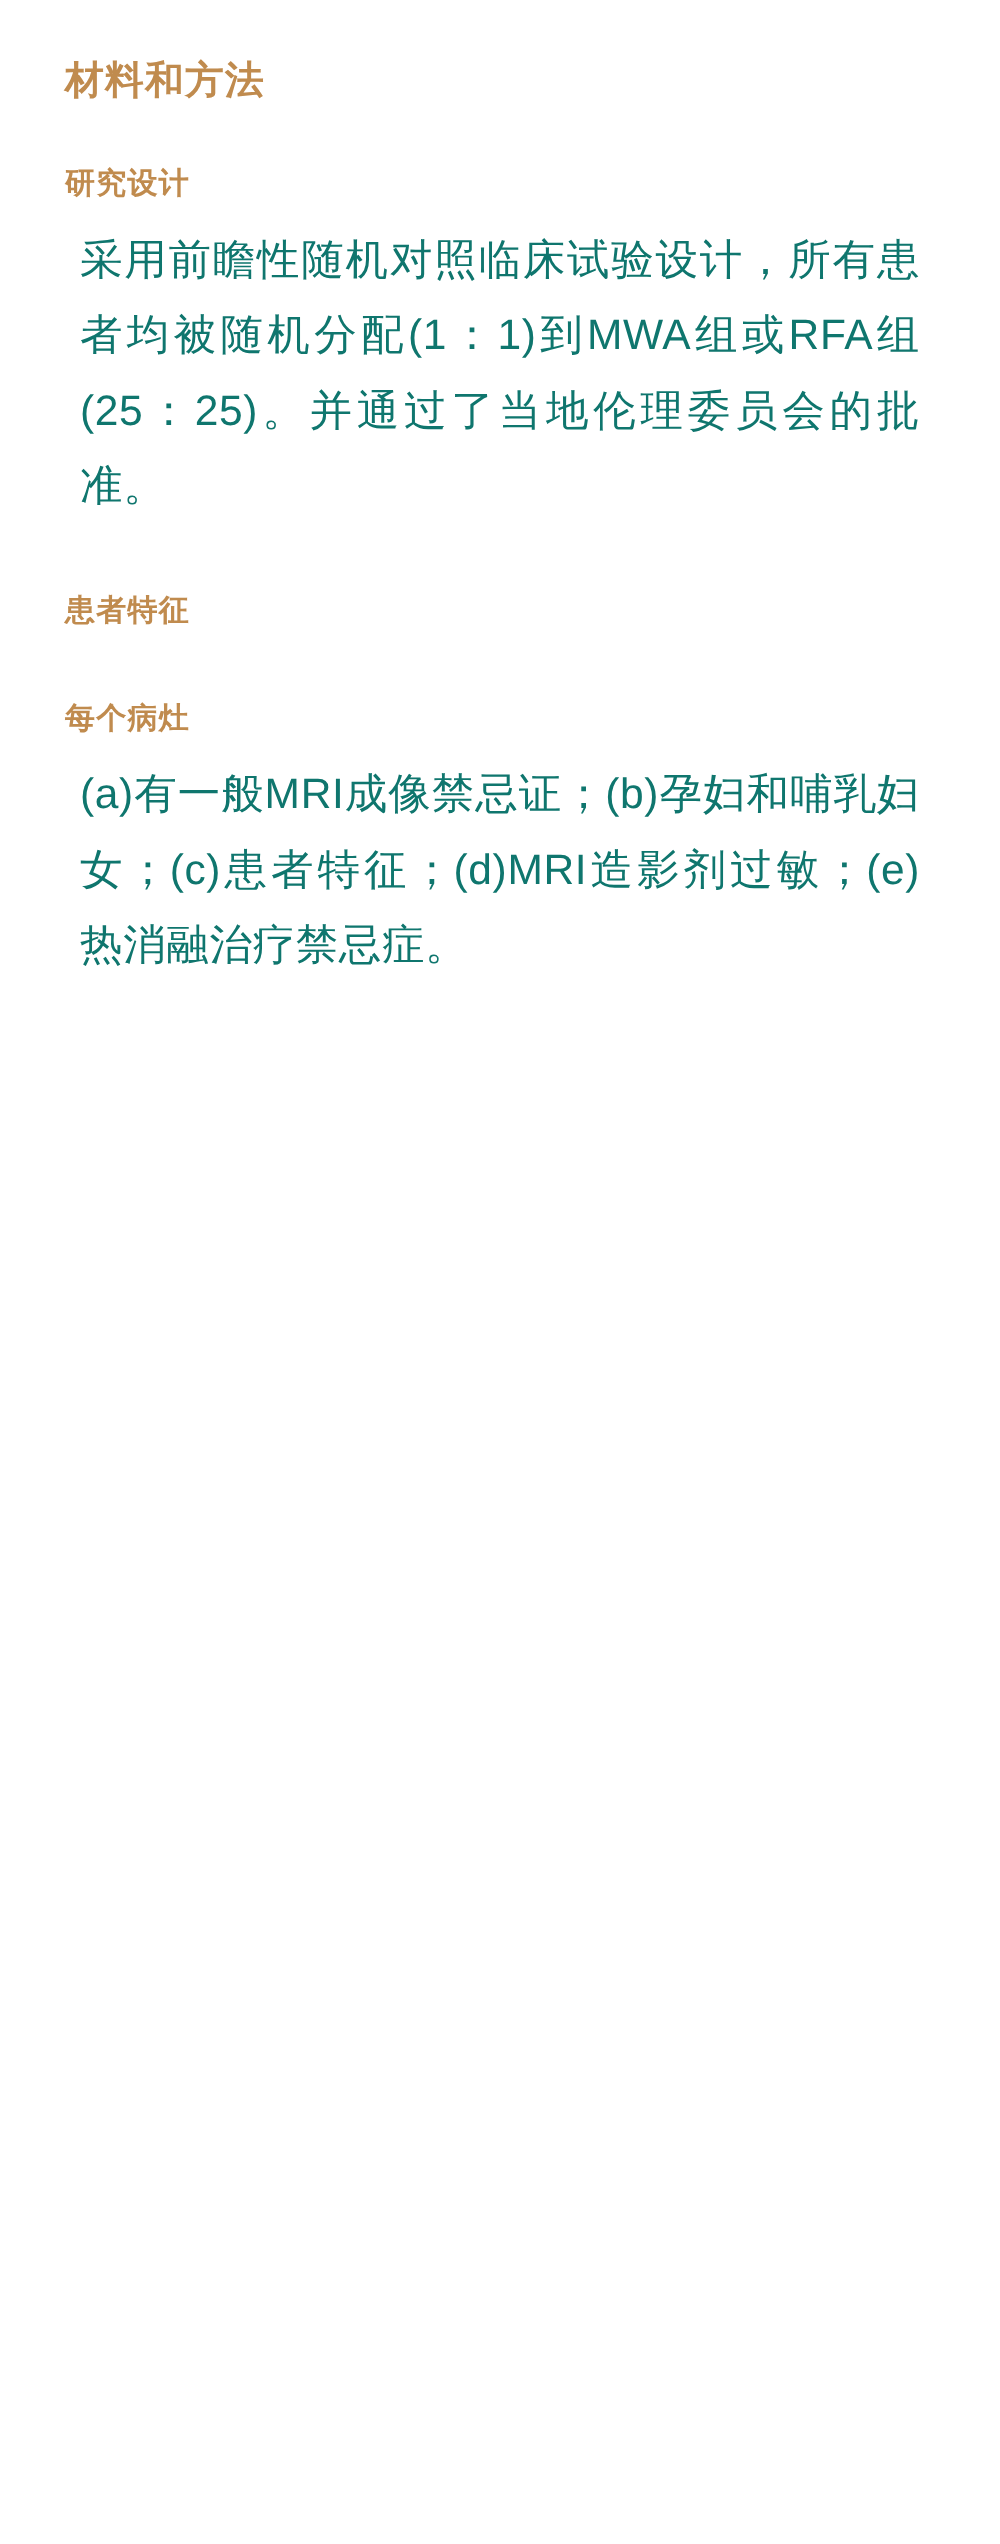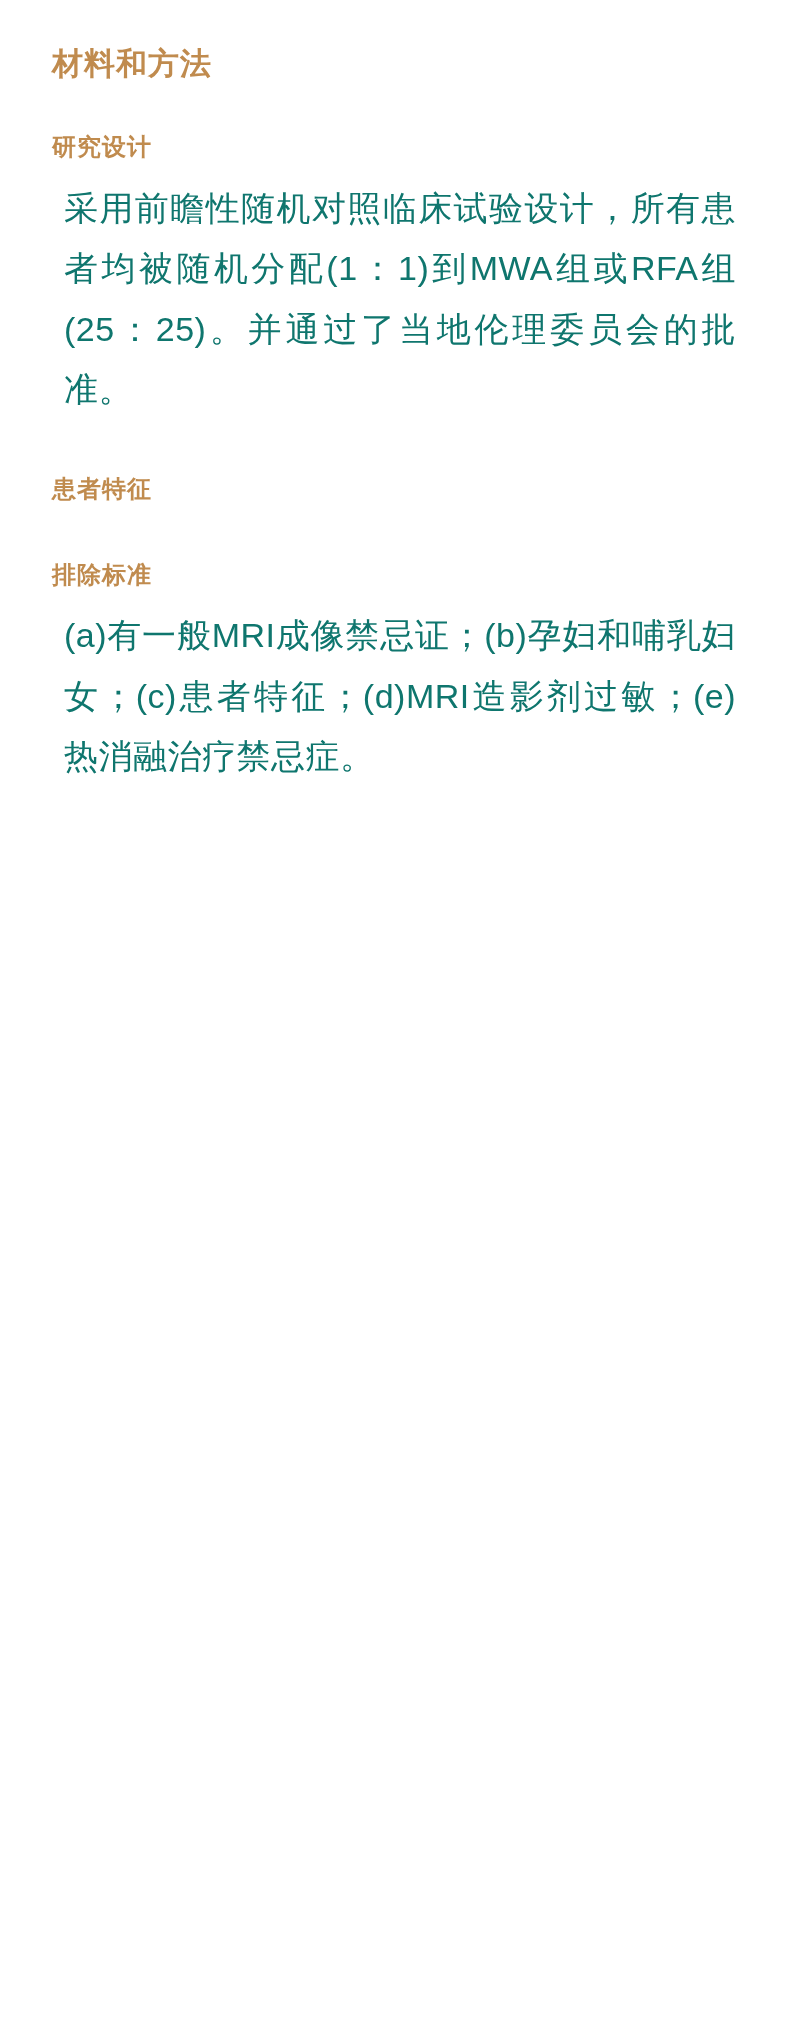--- a/index.html
+++ b/index.html
@@ -62,18 +62,18 @@
   <div class="section">
     <h2 class="section-heading">研究设计</h2>
     <p class="section-body">采用前瞻性随机对照临床试验设计，所有患者均被随机分配(1：1)到MWA组或RFA组(25：25)。并通过了当地伦理委员会的批准。</p>
   </div>
 
   <div class="section">
     <h2 class="section-heading">患者特征</h2>
   </div>
 
   <div class="section">
-    <h2 class="section-heading">排除标准</h2>
+    <h2 class="section-heading">每个病灶</h2>
     <p class="section-body">(a)有一般MRI成像禁忌证；(b)孕妇和哺乳妇女；(c)患者特征；(d)MRI造影剂过敏；(e)热消融治疗禁忌症。</p>
   </div>
 
 
 </div>
 
 </body></html>

